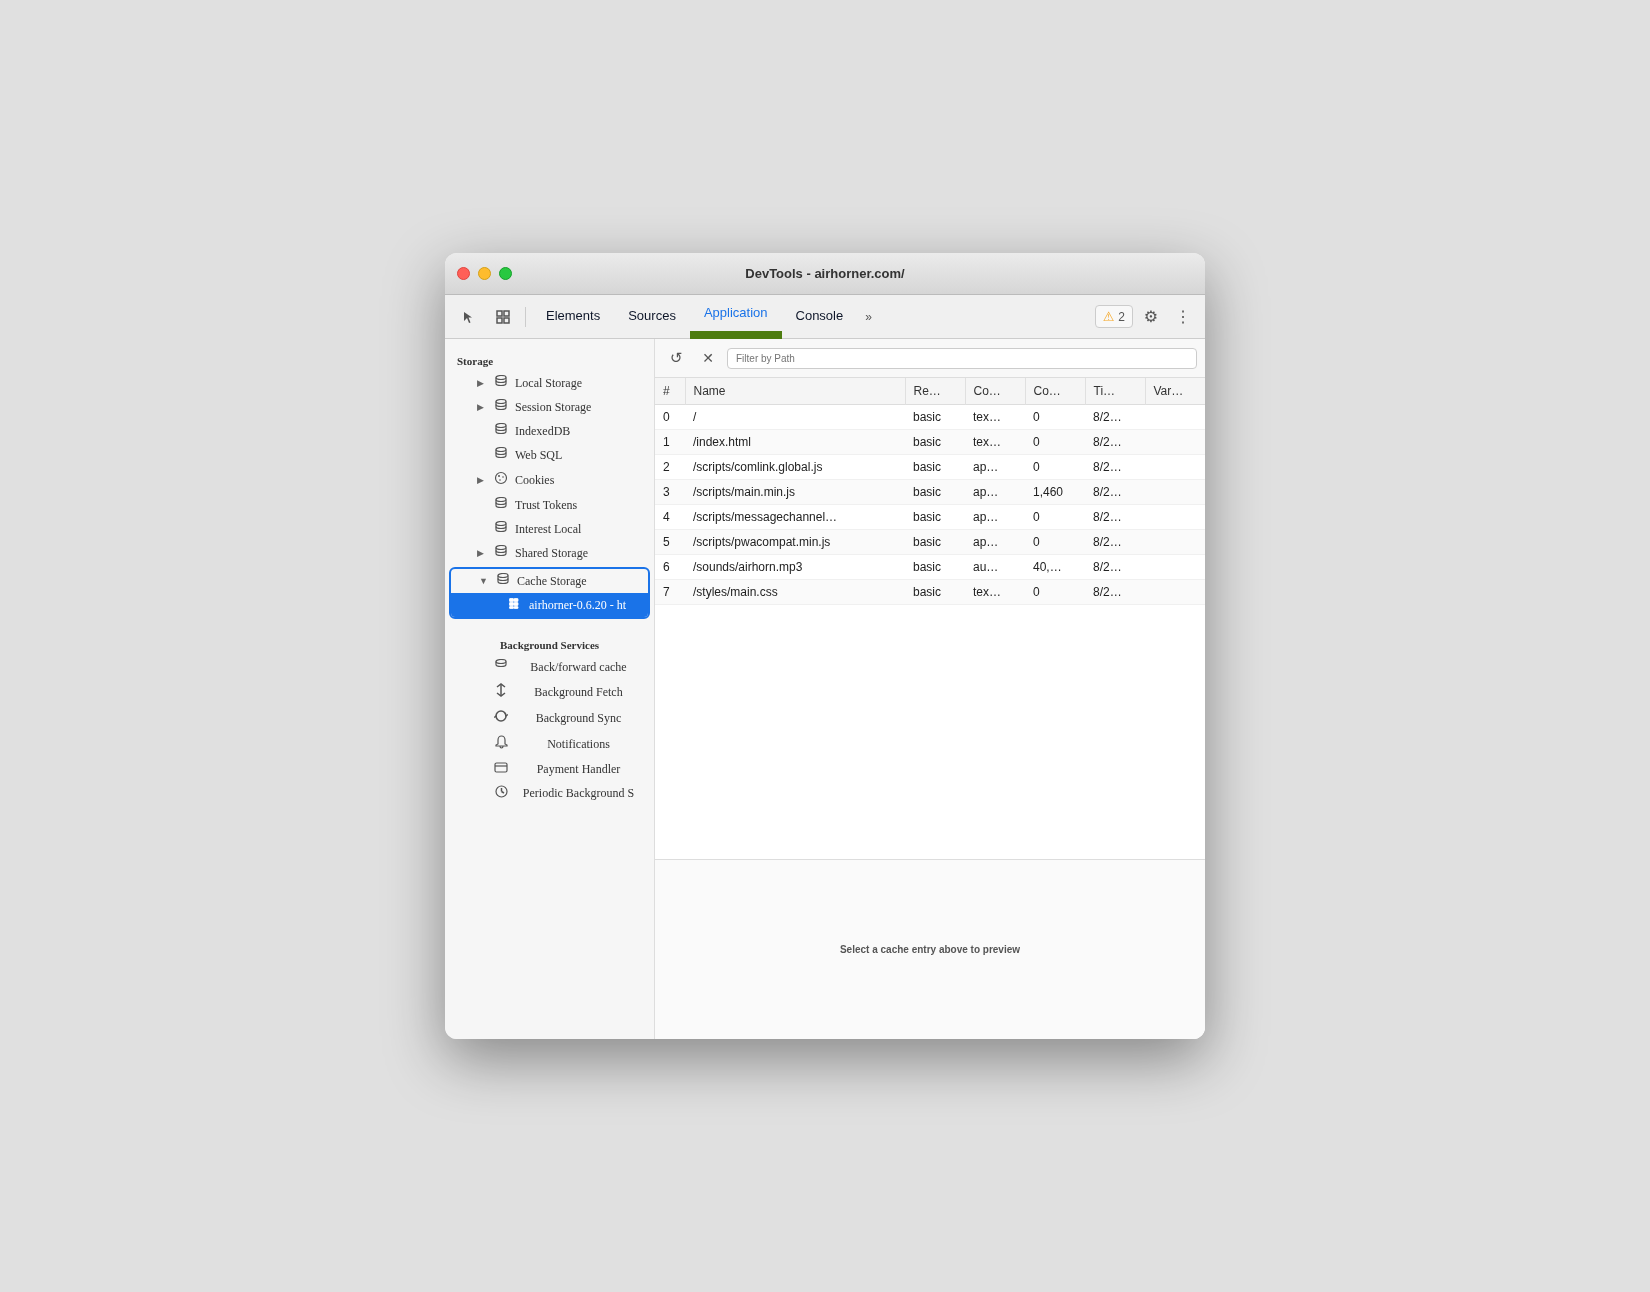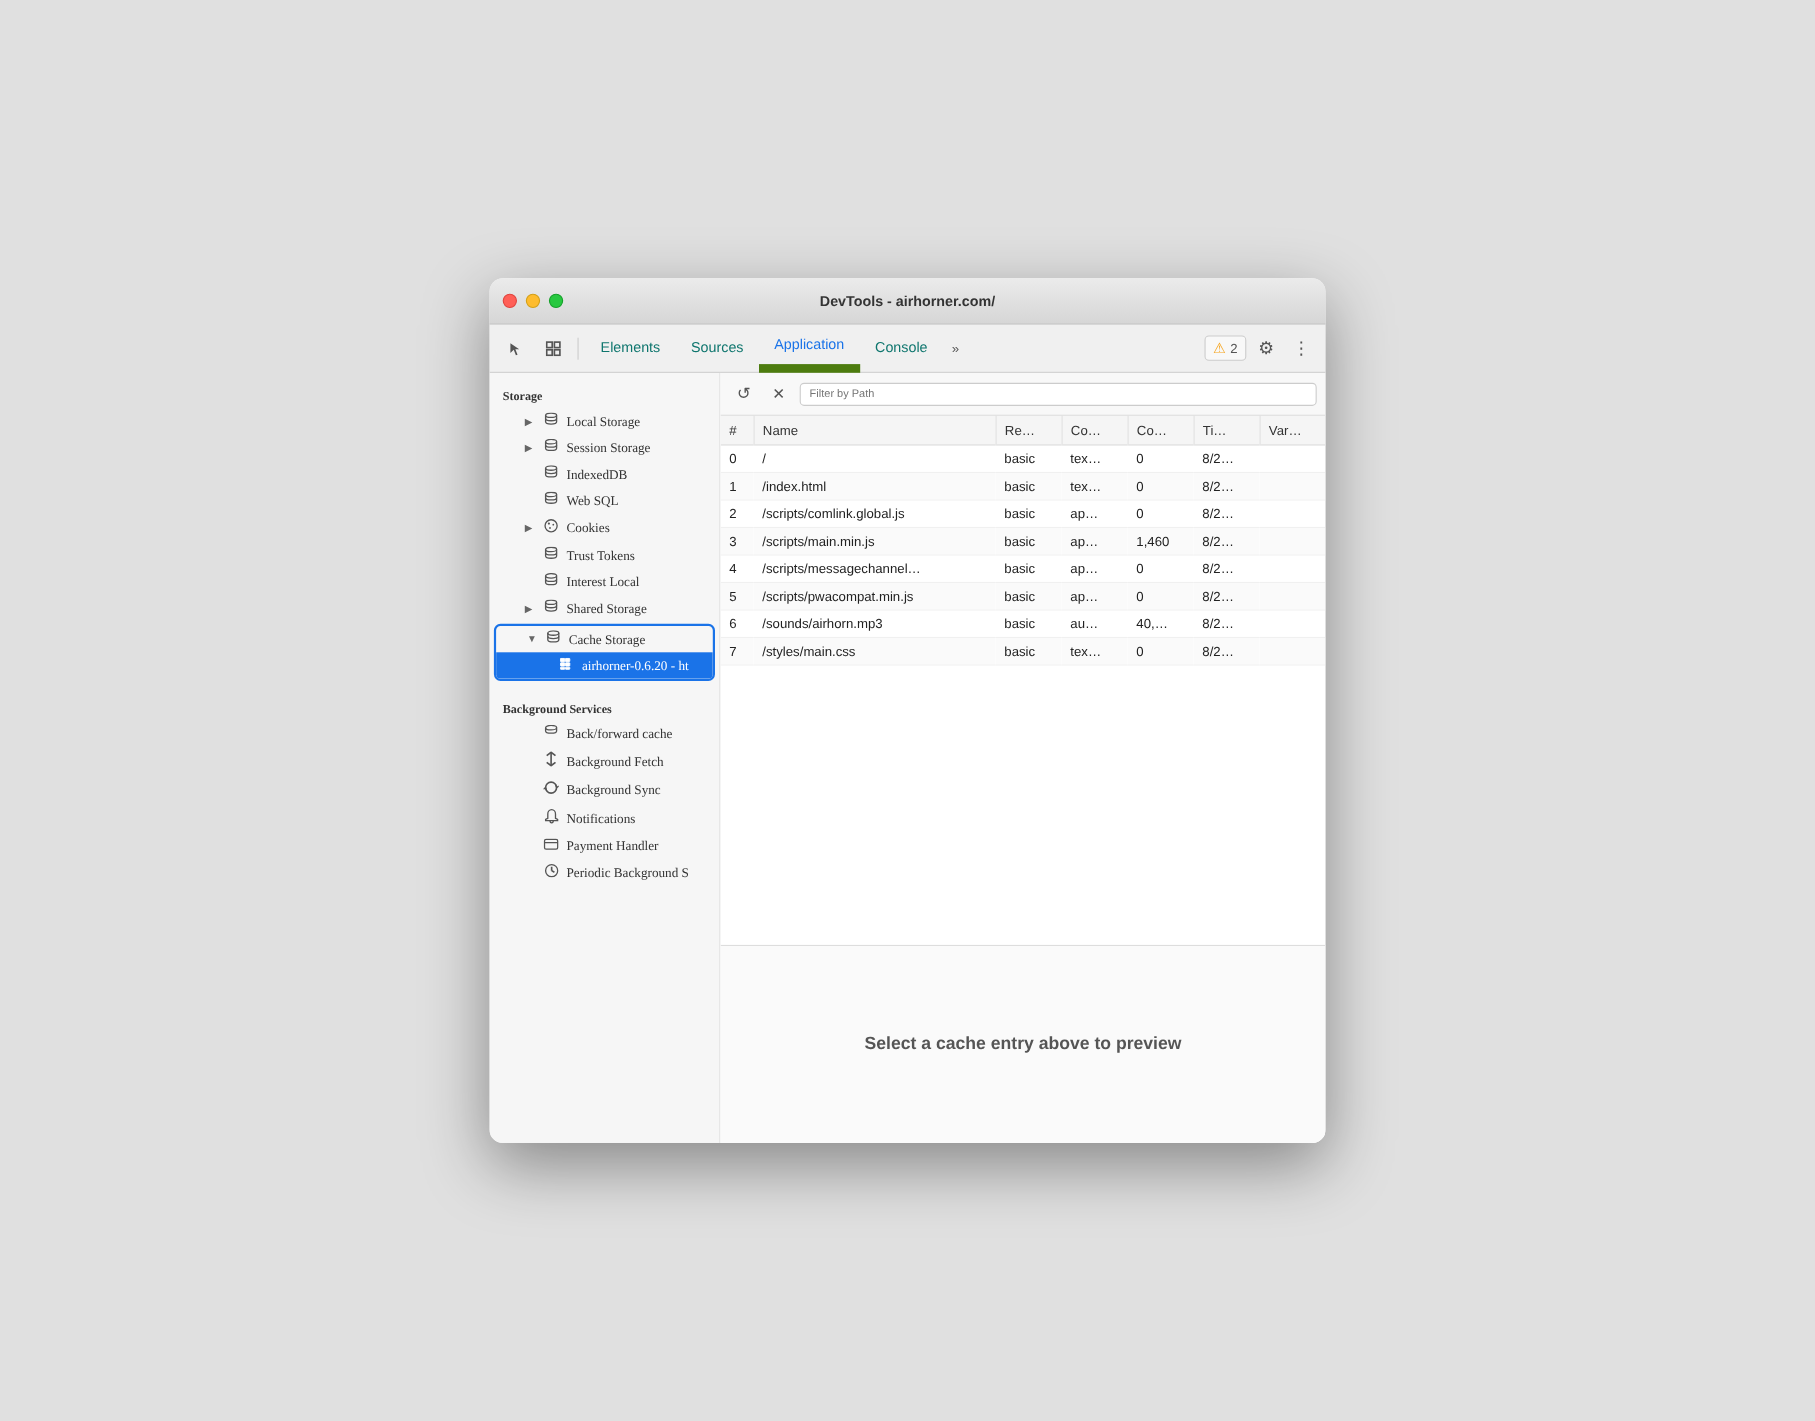--- a/index.html
+++ b/index.html
@@ -84,21 +84,21 @@
     }
     .toolbar-tabs {
       display: flex;
       align-items: center;
       gap: 0;
       flex: 1;
     }
     .toolbar-tab {
       padding: 6px 14px;
       font-size: 13px;
-      color: #0f766e;
+      color: #0f172a;
       cursor: pointer;
       border: none;
       background: transparent;
       border-bottom: 2px solid transparent;
       height: 44px;
       display: flex;
       align-items: center;
     }
     .toolbar-tab.active {
       color: #1a73e8;
@@ -300,21 +300,21 @@
     
     .preview-section {
       height: 180px;
       border-top: 1px solid #ddd;
       display: flex;
       align-items: center;
       justify-content: center;
       background: #fafafa;
     }
     .preview-text {
-      font-size: 16px;
+      font-size: 10px;
       font-weight: 600;
       color: #555;
     }
 
     
     .status-bar {
       border-top: 1px solid #ddd;
       padding: 5px 12px;
       font-size: 12px;
       color: #444;
@@ -499,21 +499,21 @@
               <rect x="0.5" y="4.5" width="4" height="3" rx="0.5" fill="white" stroke="white" stroke-width="0.8"></rect>
               <rect x="5" y="4.5" width="4" height="3" rx="0.5" fill="white" stroke="white" stroke-width="0.8"></rect>
               <rect x="0.5" y="8.5" width="4" height="2" rx="0.5" fill="white" stroke="white" stroke-width="0.8"></rect>
               <rect x="5" y="8.5" width="4" height="2" rx="0.5" fill="white" stroke="white" stroke-width="0.8"></rect>
             </svg>
           </span>
           <span class="sidebar-item-label">airhorner-0.6.20 - ht</span>
         </div>
       </div>
 
-      <div style="margin-top: 12px;">
+      <div style="margin-top: 12px; text-align: center;">
         <div class="sidebar-section-label">Background Services</div>
 
         <div class="sidebar-item indent1">
           <span class="sidebar-arrow" style="visibility:hidden">▶</span>
           <span class="sidebar-icon">
             <svg width="14" height="12" viewBox="0 0 14 12">
               <ellipse cx="7" cy="2.5" rx="5" ry="2" fill="none" stroke="#555" stroke-width="1.2"></ellipse>
               <path d="M2 2.5 V5.5 Q2 7.5 7 7.5 Q12 7.5 12 5.5 V2.5" fill="none" stroke="#555" stroke-width="1.2"></path>
             </svg>
           </span>

